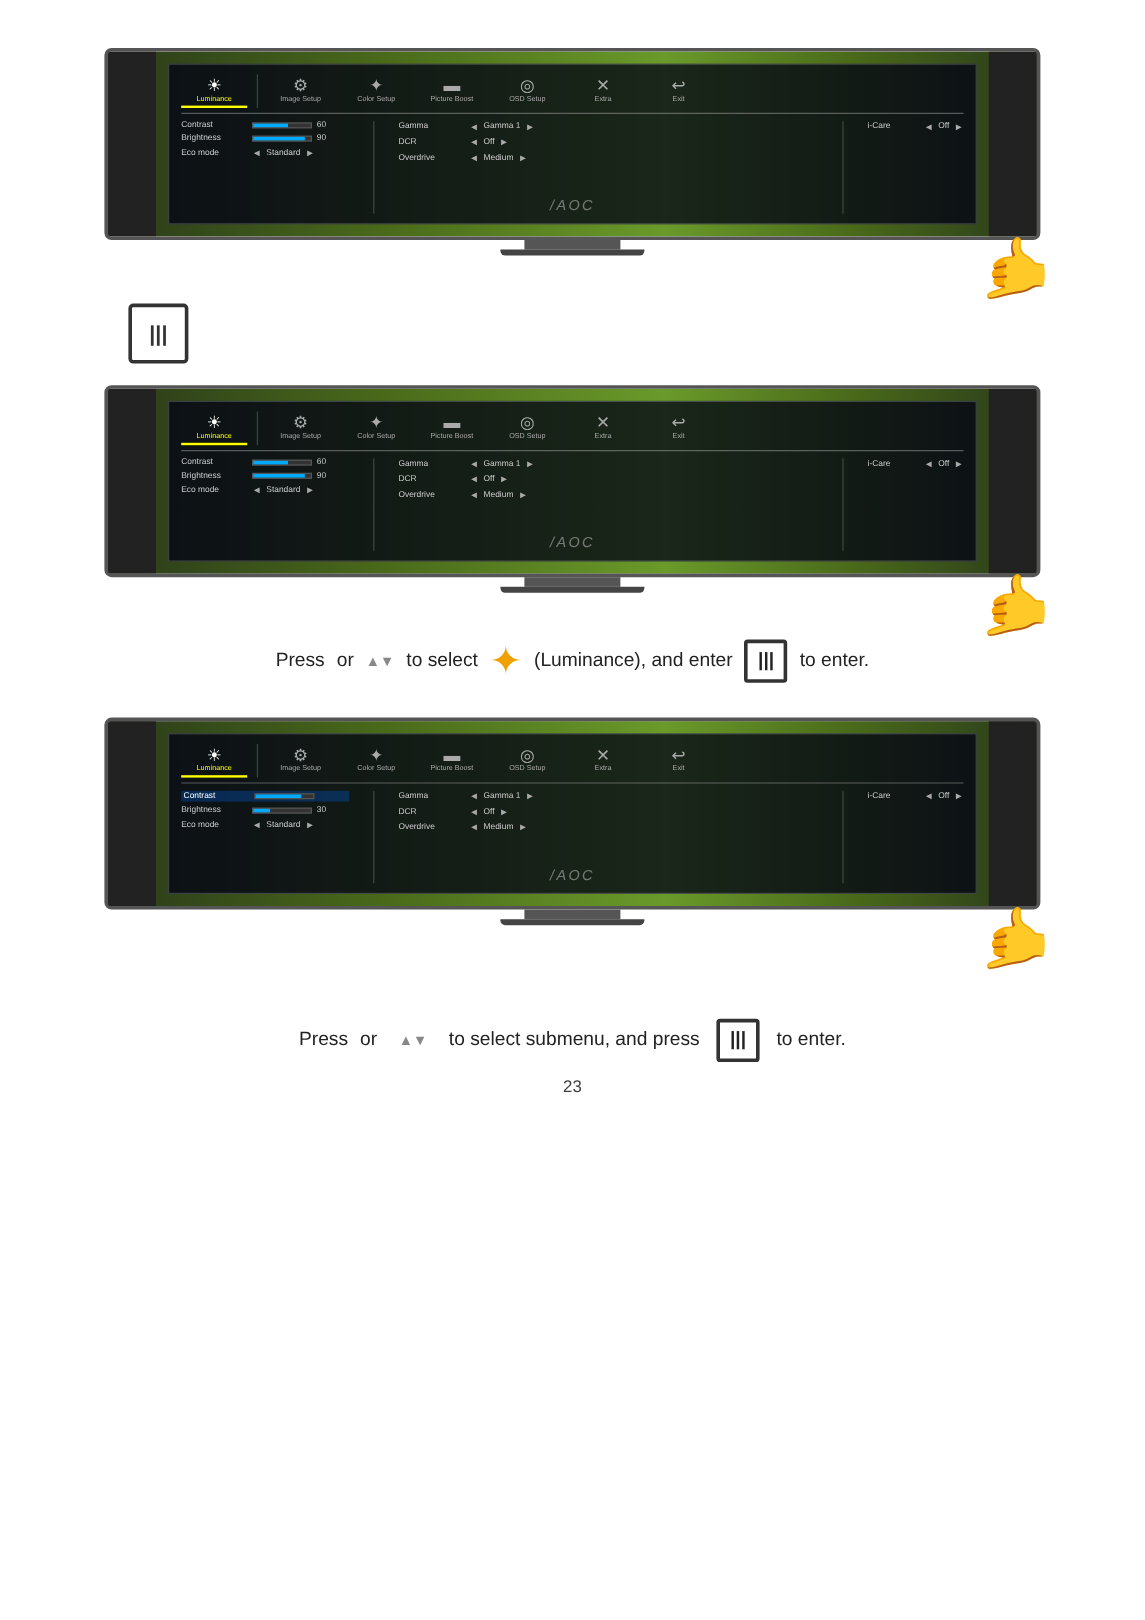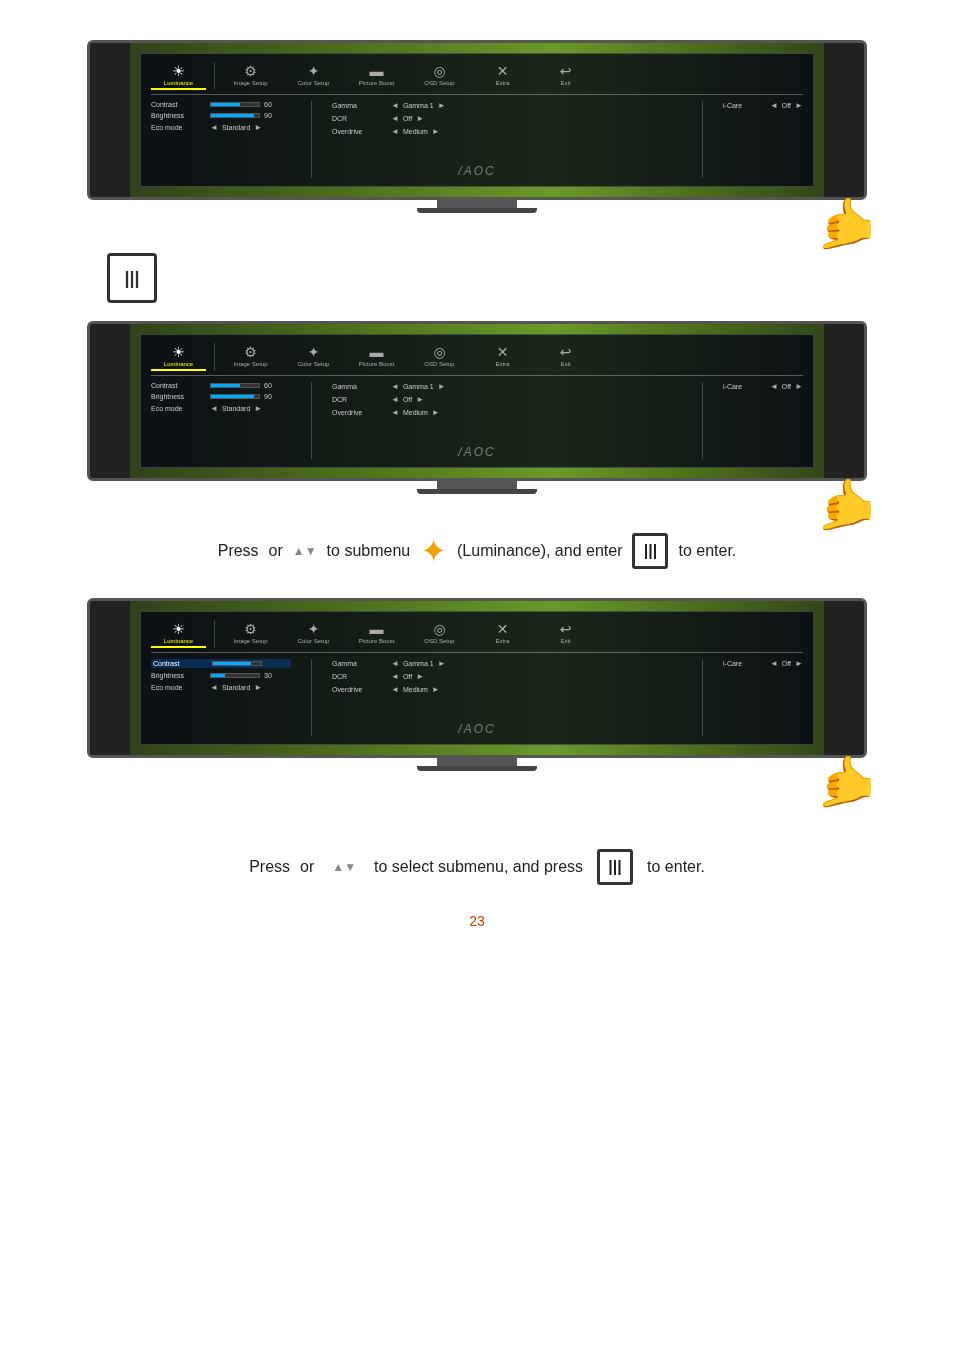--- a/index.html
+++ b/index.html
@@ -179,23 +179,23 @@
       display: flex;
       align-items: center;
       gap: 10px;
       font-size: 16px;
       color: #222;
       margin: 8px 0;
     }
 
     .page-number {
       font-size: 14px;
-      color: #c2410c;
+      color: #404040;
       text-align: center;
-      margin-top: 20px;
+      margin-top: 4px;
     }
 
     .section-gap {
       height: 20px;
     }
 
     .small-gap {
       height: 8px;
     }
 
@@ -439,21 +439,21 @@
     <div class="monitor-foot"></div>
     <div style="position:absolute; right:-10px; bottom:-40px; font-size:50px; z-index:10; transform: scaleX(-1);">🤙</div>
   </div>
 
   <div class="section-gap"></div>
 
   <div class="instruction-row">
     <span>Press</span>
     <span>or</span>
     <span style="font-size:12px; color:#888;">▲▼</span>
-    <span>to submenu</span>
+    <span>to select</span>
 
     <span style="font-size:32px; color:#f0a000;">✦</span>
     <span>(Luminance), and enter</span>
 
     <div style="width:36px; height:36px; border:3px solid #333; border-radius:3px; display:flex; align-items:center; justify-content:center; font-size:16px; font-weight:bold;">
       <span>|||</span>
     </div>
     <span>to enter.</span>
   </div>
 

